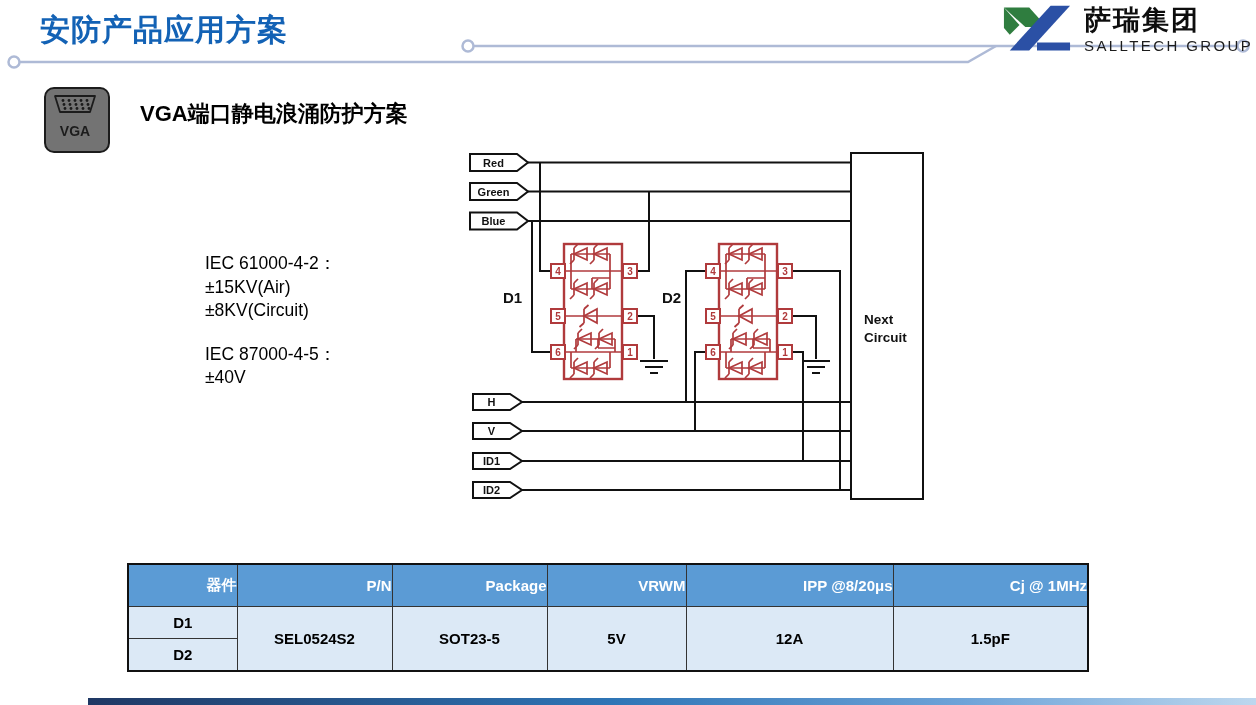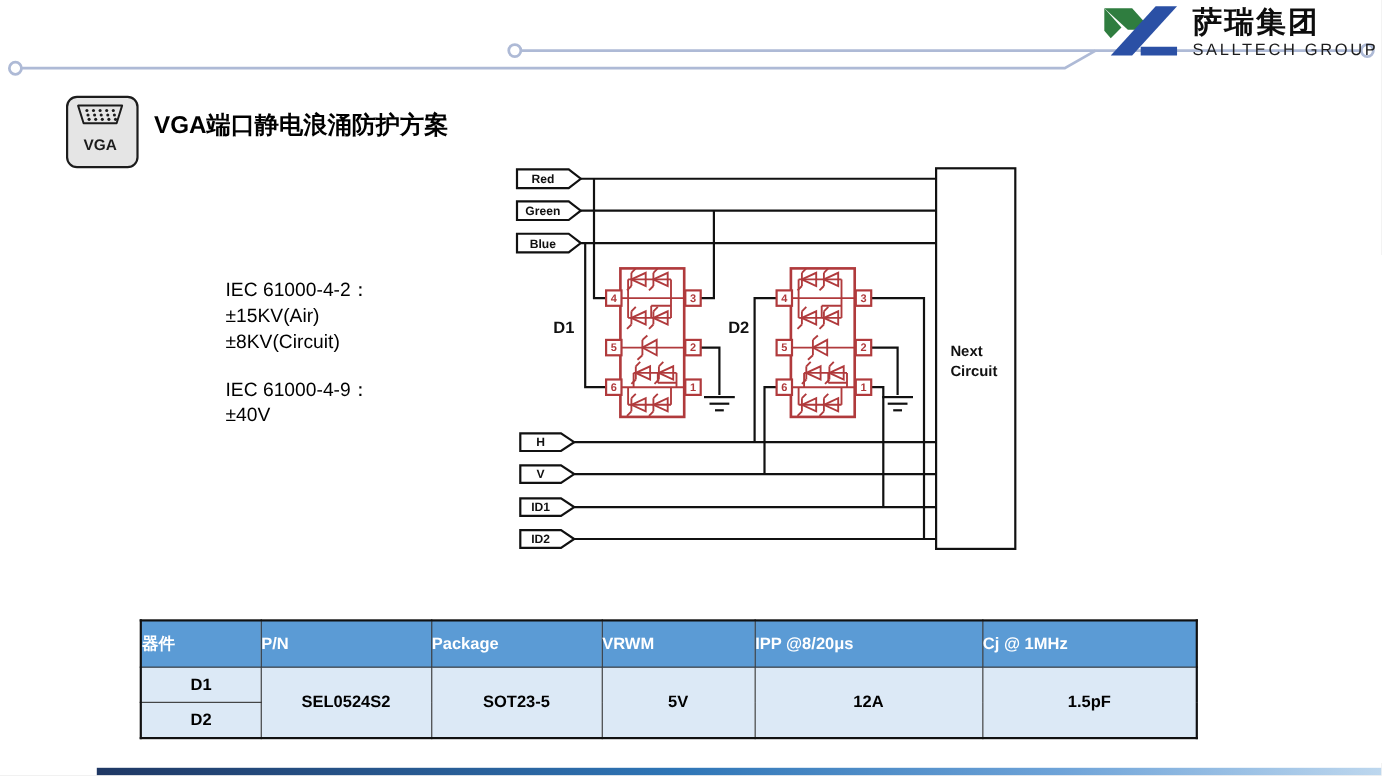--- a/index.html
+++ b/index.html
@@ -5,29 +5,29 @@
   html,body{margin:0;padding:0;background:#e8e8e8;}
   .slide{position:relative;width:1256px;height:705px;background:#ffffff;overflow:hidden;
          font-family:"Liberation Sans",sans-serif;margin:0 auto;}
   .abs{position:absolute;}
   .page-title{left:40px;top:10px;font-size:30px;font-weight:bold;color:#1362b5;letter-spacing:1px;white-space:nowrap;}
   .deco-svg{left:0;top:0;}
   .logo{left:1002px;top:5px;display:flex;align-items:flex-start;gap:12px;}
   .logo-text{display:flex;flex-direction:column;}
   .logo-cn{font-size:27px;font-weight:bold;color:#0d0d0d;letter-spacing:2px;line-height:1.15;white-space:nowrap;}
   .logo-en{font-size:15px;color:#1c1c1c;letter-spacing:2.4px;margin-top:1px;white-space:nowrap;}
-  .vga-box{left:60px;top:87px;width:62px;height:62px;border:2px solid #1c1c1c;border-radius:10px;background:#e5e5e5;}
+  .vga-box{left:44px;top:87px;width:62px;height:62px;border:2px solid #1c1c1c;border-radius:10px;background:#737373;}
   .section-title{left:140px;top:99px;font-size:22px;font-weight:bold;color:#000;white-space:nowrap;}
   .standards{left:205px;top:252px;font-size:17.5px;color:#000000;line-height:23.5px;white-space:nowrap;}
   .standards .gap{height:20px;}
   .circuit-svg{left:455px;top:143px;}
   .spec-table{position:absolute;left:127px;top:563px;width:960px;border-collapse:collapse;table-layout:fixed;
               border:2px solid #111;}
   .spec-table th{background:#5b9bd5;color:#fff;font-size:15px;font-weight:bold;height:41px;
-                 border:1px solid #333;text-align:left;padding:0;}
+                 border:1px solid #333;text-align:right;padding:0;}
   .spec-table td{background:#dce9f6;color:#000;font-size:15px;font-weight:bold;height:31px;
                  border:1px solid #333;text-align:center;padding:0;}
   .bottom-bar{left:88px;right:0;bottom:0;height:7px;
               background:linear-gradient(90deg,#1f3864 0%,#2e75b6 45%,#6ea3d8 75%,#bdd7ee 100%);}
   svg text{font-family:"Liberation Sans",sans-serif;}
 </style>
 </head>
 <body>
 
 <div class="slide">
@@ -37,20 +37,21 @@
       <path d="M20,62 H968 L996,46"></path>
       <path d="M474,46 H1237"></path>
     </g>
     <g stroke="#aebad6" stroke-width="2.5" fill="#ffffff">
       <circle cx="14" cy="62" r="5.5"></circle>
       <circle cx="468" cy="46" r="5.5"></circle>
       <circle cx="1243" cy="46" r="5.5"></circle>
     </g>
   </svg>
 
+  <div class="abs page-title">安防产品应用方案</div>
 
   <div class="abs logo">
     <svg width="70" height="48" viewBox="0 0 72 48">
       <polygon points="2,2 28,2 46,22 24,22" fill="#2f7d3f"></polygon>
       <polygon points="2,2 18,20 8,30 2,23" fill="#2f7d3f"></polygon>
       <polygon points="50,0 70,0 28,46 8,46" fill="#2b50a5"></polygon>
       <polygon points="36,38 70,38 70,46 36,46" fill="#2b50a5"></polygon>
     </svg>
     <div class="logo-text">
       <span class="logo-cn">萨瑞集团</span>
@@ -82,21 +83,21 @@
     </svg>
   </div>
 
   <div class="abs section-title">VGA端口静电浪涌防护方案</div>
 
   <div class="abs standards">
     <div>IEC 61000-4-2：</div>
     <div>±15KV(Air)</div>
     <div>±8KV(Circuit)</div>
     <div class="gap"></div>
-    <div>IEC 61000-4-9：</div>
+    <div>IEC 87000-4-5：</div>
     <div>±40V</div>
   </div>
 
   <svg class="abs circuit-svg" width="500" height="370" viewBox="0 0 500 370">
     <defs>
       <g id="dio" stroke="#b03a3c" stroke-width="1.7" fill="none">
         <path d="M-6,0 L7,-6 L7,6 Z"></path>
         <path d="M-6,-6 L-6,6"></path>
         <path d="M-6,-6 L-2,-10"></path>
         <path d="M-6,6 L-10,10"></path>

